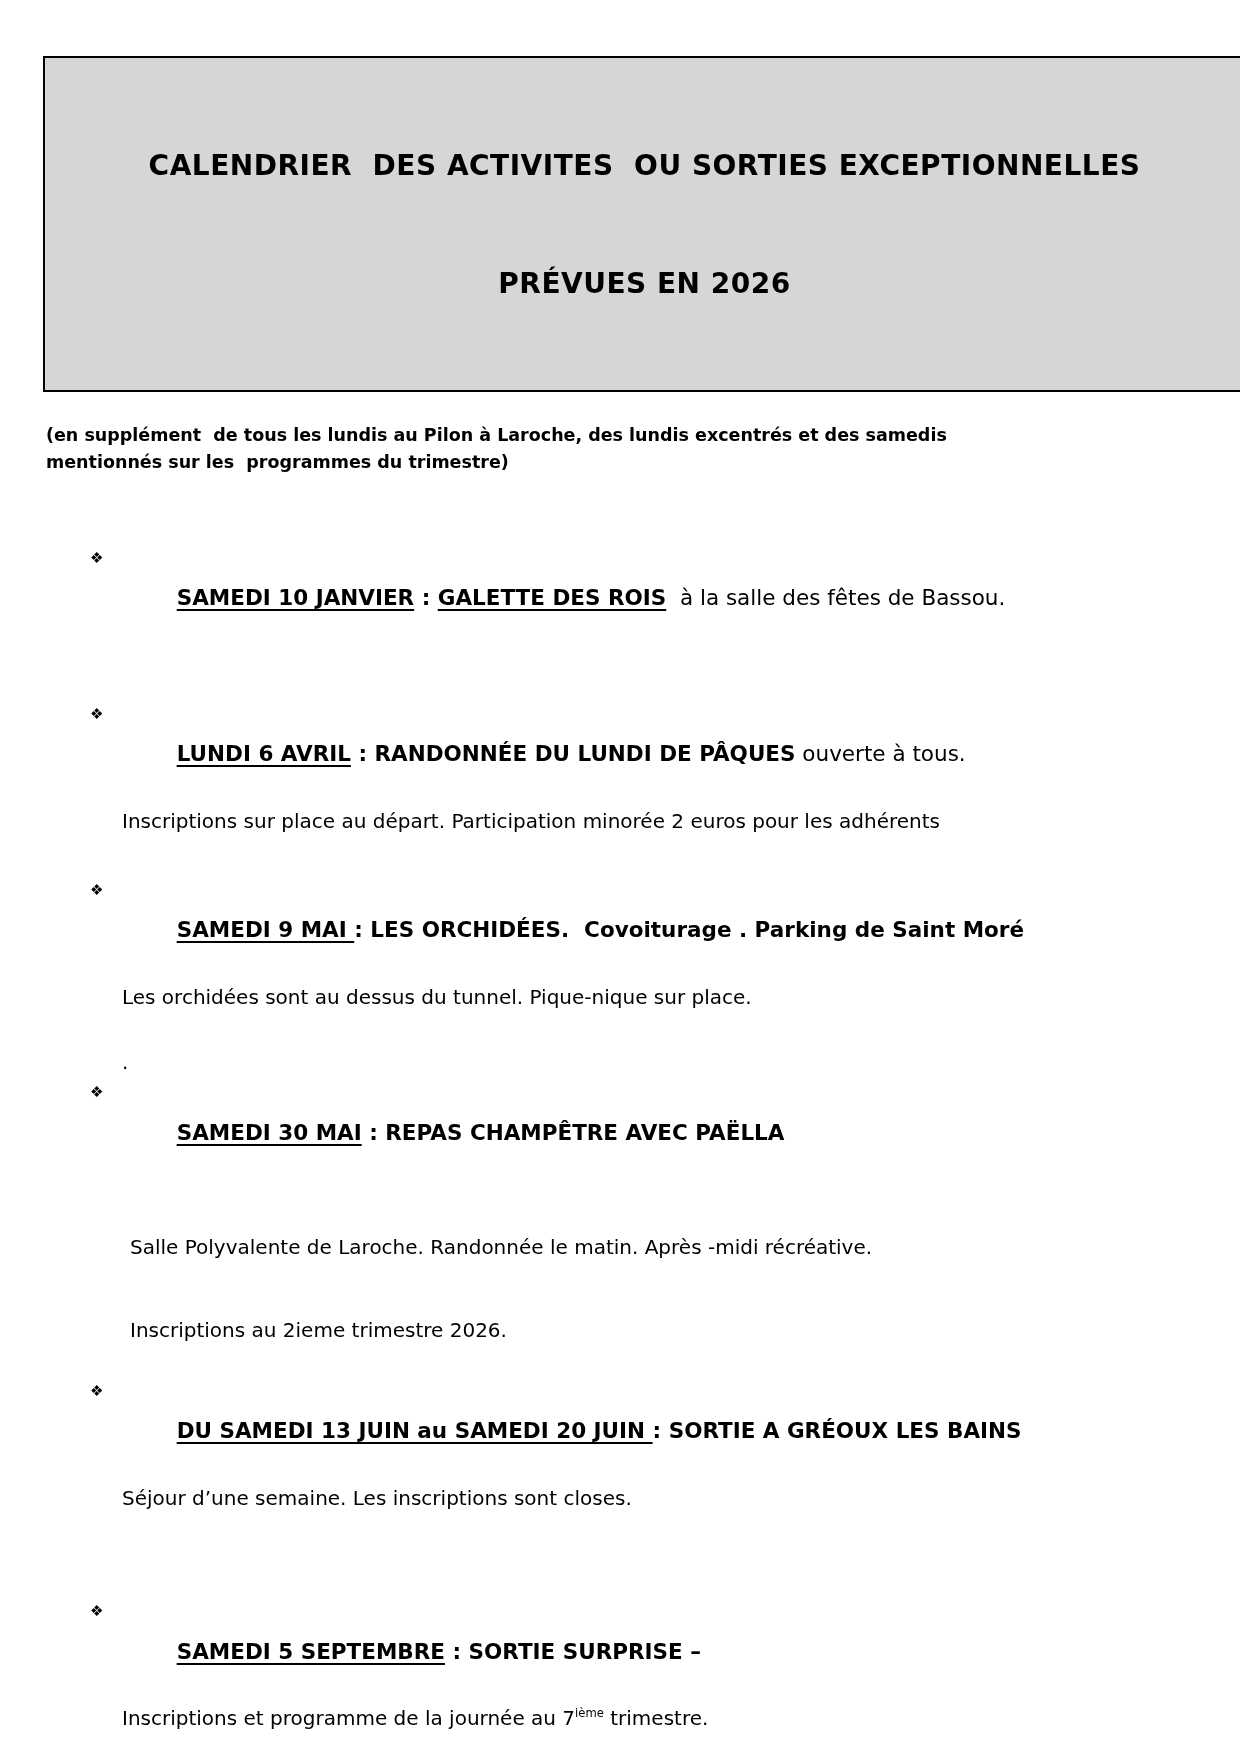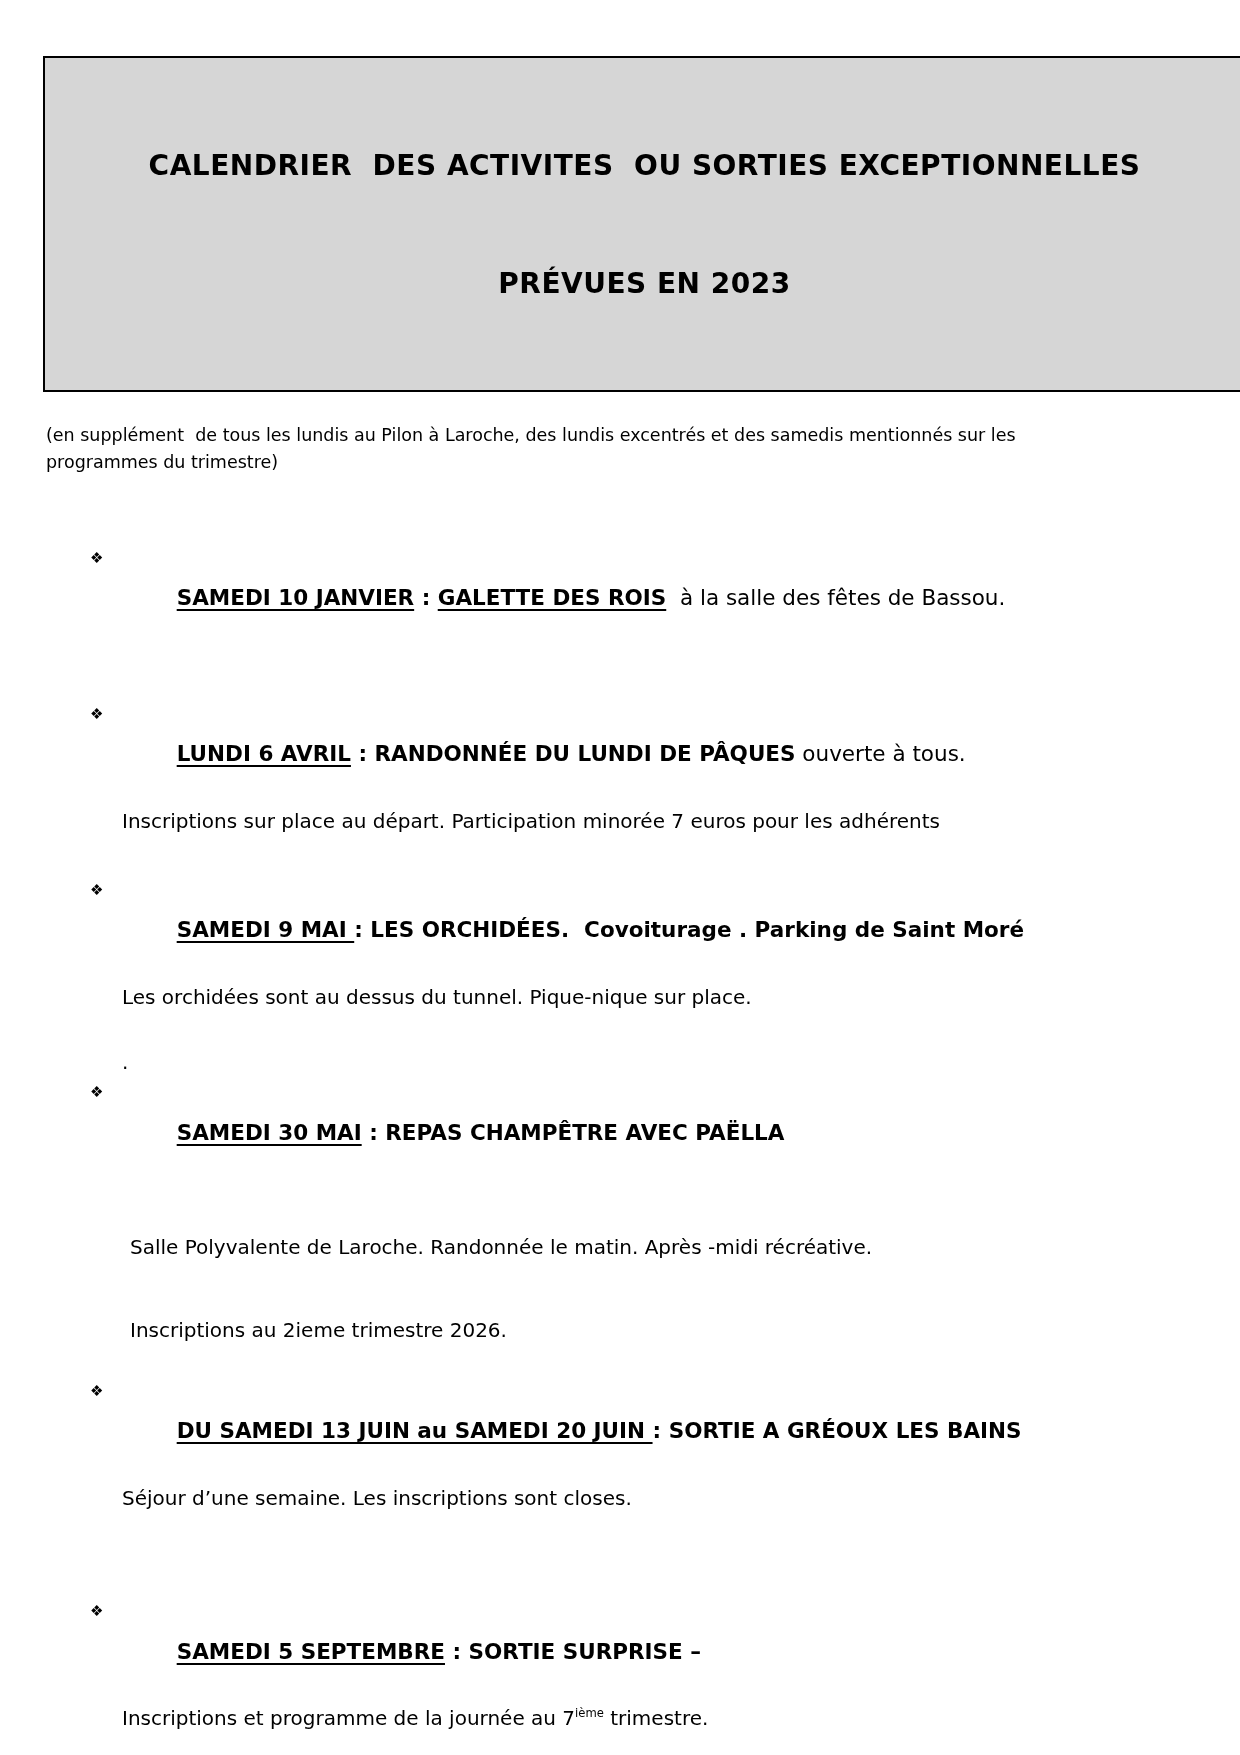--- a/index.html
+++ b/index.html
@@ -16,21 +16,21 @@
     padding:10px 6px 8px 6px;
     text-align:center;
     font-weight:bold;
     font-size:28px;
     line-height:1.4;
     letter-spacing:0.5px;
     white-space:pre-wrap;
   }
   .subtitle{
     margin:30px 200px 0 46px;
-    font-weight:normal;
+    font-weight:bold;
     font-size:17.5px;
     line-height:1.55;
     white-space:pre-wrap;
   }
   .events{
     margin-left:122px;
     margin-right:60px;
   }
   .event{position:relative;}
   .bullet{
@@ -59,38 +59,38 @@
   .g5{margin-top:34px;}
   .g6{margin-top:86px;}
 </style>
 </head>
 <body>
 
 <div>
 
   <div class="title-box">
     <div>CALENDRIER  DES ACTIVITES  OU SORTIES EXCEPTIONNELLES</div>
-    <div>PRÉVUES EN 2023</div>
+    <div>PRÉVUES EN 2026</div>
   </div>
 
   <div class="subtitle">(en supplément  de tous les lundis au Pilon à Laroche, des lundis excentrés et des samedis mentionnés sur les  programmes du trimestre)</div>
 
   <div class="events">
 
     <div class="event g1">
       <div class="head">
         <span class="bullet">❖</span><span class="bu">SAMEDI 10 JANVIER</span><span class="b"> : </span><span class="bu">GALETTE DES ROIS</span><span>  à la salle des fêtes de Bassou.</span>
       </div>
     </div>
 
     <div class="event g2">
       <div class="head">
         <span class="bullet">❖</span><span class="bu">LUNDI 6 AVRIL</span><span class="b"> : </span><span class="b">RANDONNÉE DU LUNDI DE PÂQUES</span><span> ouverte à tous.</span>
       </div>
-      <div class="detail">Inscriptions sur place au départ. Participation minorée 7 euros pour les adhérents</div>
+      <div class="detail">Inscriptions sur place au départ. Participation minorée 2 euros pour les adhérents</div>
     </div>
 
     <div class="event g3">
       <div class="head">
         <span class="bullet">❖</span><span class="bu">SAMEDI 9 MAI </span><span class="b">: </span><span class="b">LES ORCHIDÉES.  Covoiturage . Parking de Saint Moré</span>
       </div>
       <div class="detail">Les orchidées sont au dessus du tunnel. Pique-nique sur place.</div>
     </div>
 
     <div class="gdot">.</div>

